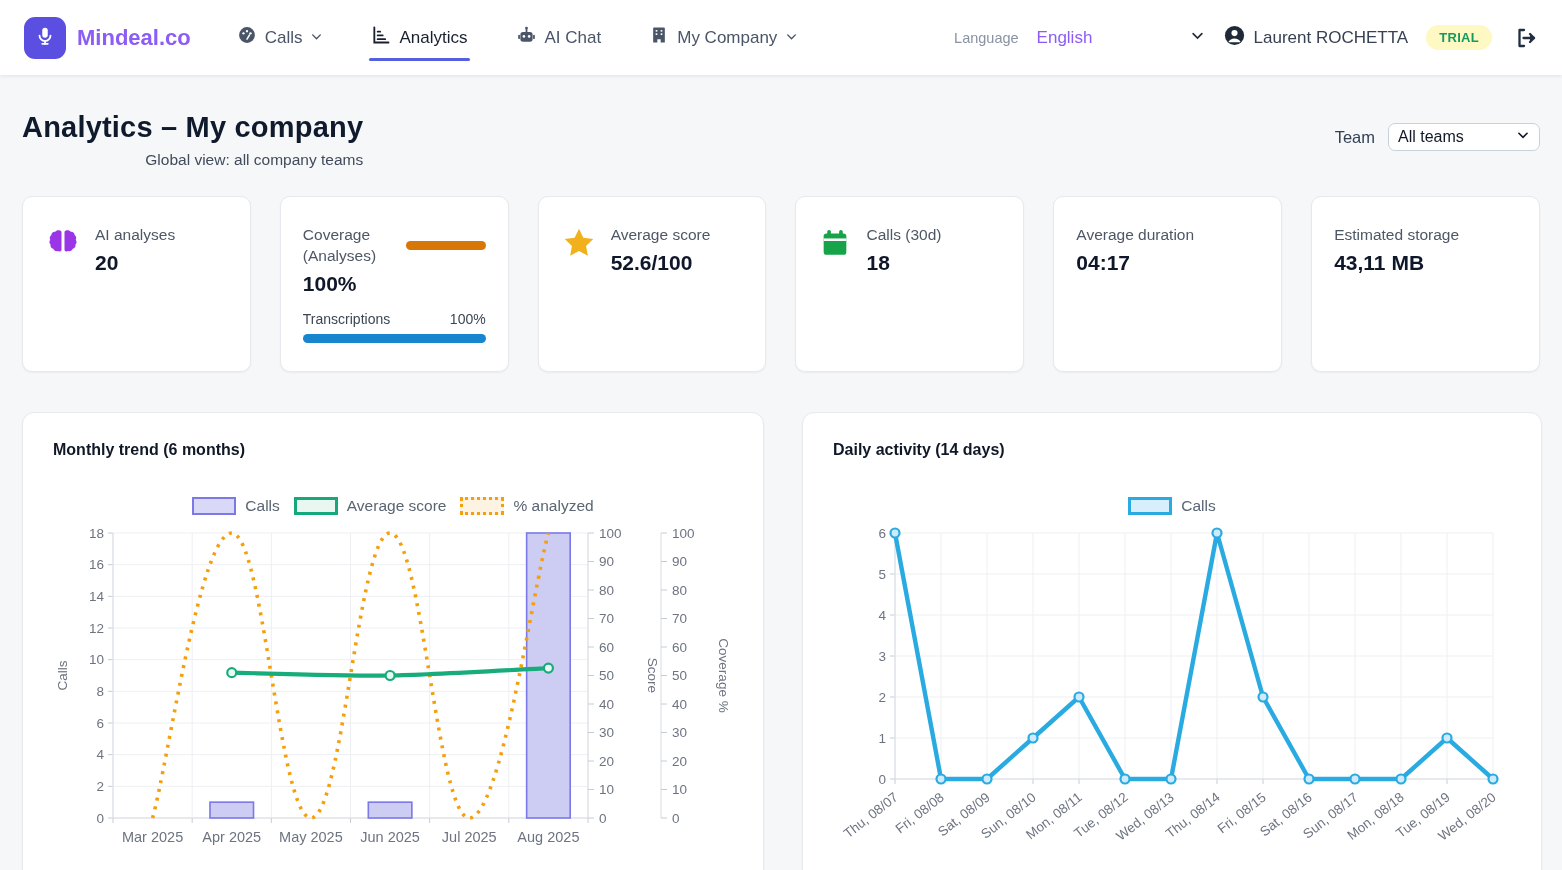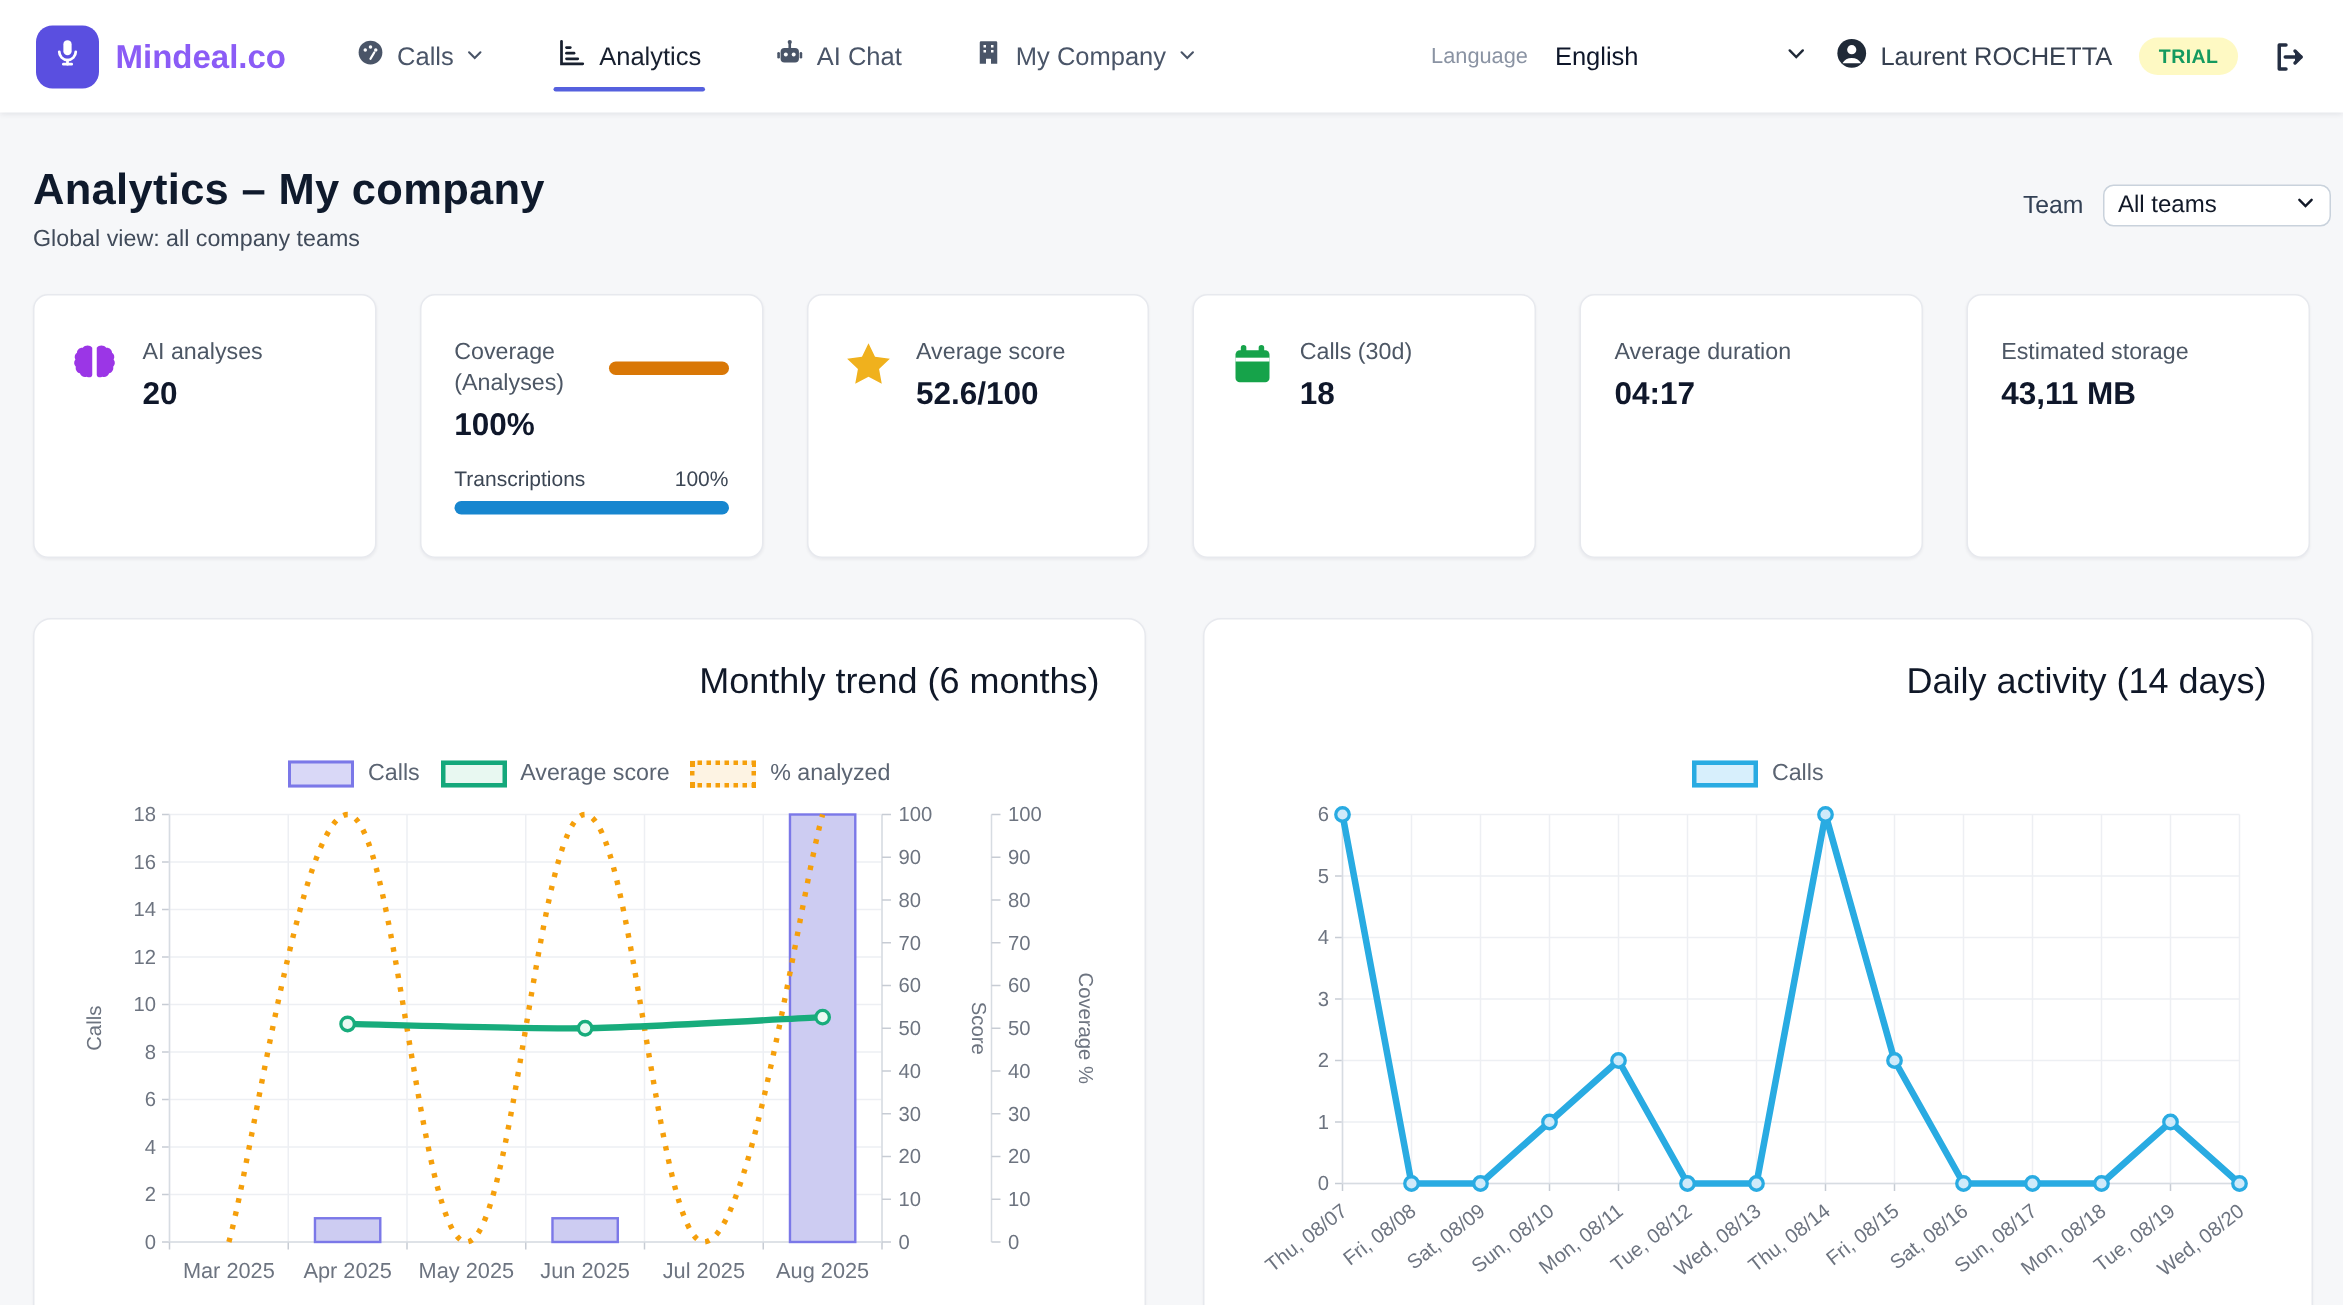--- a/index.html
+++ b/index.html
@@ -15,29 +15,29 @@
   .nav-items { display:flex; align-items:center; gap:48px; }
   .nav-item { display:flex; align-items:center; gap:8px; font-size:17px; color:#4a5568;
               cursor:pointer; position:relative; padding:24px 0; }
   .nav-item svg { flex:0 0 auto; }
   .nav-item.active { color:#18202f; font-weight:normal; }
   .nav-item.active::after { content:""; position:absolute; left:-2px; right:-2px; bottom:13px;
               height:3px; background:#5560de; border-radius:2px; }
   .nav-right { margin-left:auto; display:flex; align-items:center; gap:18px; }
   .lang-label { font-size:14.5px; color:#8a93a3; }
   .lang-select { display:flex; align-items:center; justify-content:space-between;
-                 width:168px; font-size:17px; color:#0f172a; cursor:pointer;gap:48px; }
+                 width:168px; font-size:17px; color:#8b5cf6; cursor:pointer;gap:48px; }
   .user-chip { display:flex; align-items:center; gap:8px; font-size:17px; color:#374151; cursor:pointer;}
   .trial-badge { background:#fef9c3; color:#149a5f; font-size:13px; font-weight:bold;
                  padding:5px 13px; border-radius:14px; letter-spacing:.3px; }
   .logout-btn { cursor:pointer; display:flex; align-items:center; margin-left:4px;}
 
   
   .page-header { display:flex; justify-content:space-between; align-items:flex-start;
-                 padding:36px 8px 0 22px; }
+                 padding:36px 22px 0 22px;text-align:right; }
   .page-title { font-size:29px; font-weight:bold; color:#0f1a2c; letter-spacing:.2px;}
   .page-subtitle { font-size:15.5px; color:#414b5a; margin-top:7px; }
   .team-picker { display:flex; align-items:center; gap:13px; margin-top:12px; }
   .team-label { font-size:16.5px; color:#334155; }
   .team-select { display:flex; align-items:center; justify-content:space-between;
                  width:152px; height:28px; background:#fff; border:1px solid #c9d2dc;
                  border-radius:7px; padding:0 9px; font-size:16px; color:#111827; cursor:pointer;}
 
   
   .stats-grid { display:grid; grid-template-columns:repeat(6,1fr); gap:29px;
@@ -52,21 +52,21 @@
   .cov-sub { display:flex; justify-content:space-between; font-size:14px; color:#3c4654;
              margin-top:15px; }
   .cov-bar-blue { width:100%; height:9px; border-radius:5px; margin-top:7px; }
 
   
   .charts-grid { display:grid; grid-template-columns:742px 740px; gap:38px;
                  margin:40px 22px 0 22px; }
   .chart-card { background:#fff; border:1px solid #e7e9ee; border-radius:12px;
                 padding:28px 30px; height:490px; box-shadow:0 1px 2px rgba(16,24,40,.05);
                 overflow:hidden; }
-  .chart-title { font-size:24px; font-weight:normal; color:#101828;text-align:right; }
+  .chart-title { font-size:16px; font-weight:bold; color:#101828; }
   .legend-row { display:flex; justify-content:center; align-items:center; gap:14px;
                 margin:38px 0 10px 0; }
   .legend-item { display:flex; align-items:center; gap:9px; cursor:pointer; }
   .legend-swatch { width:44px; height:18px; }
   .legend-label { font-size:15.5px; color:#5b6472; }
   svg text { font-family:"Liberation Sans", sans-serif; }
 </style>
 </head>
 <body>
 

